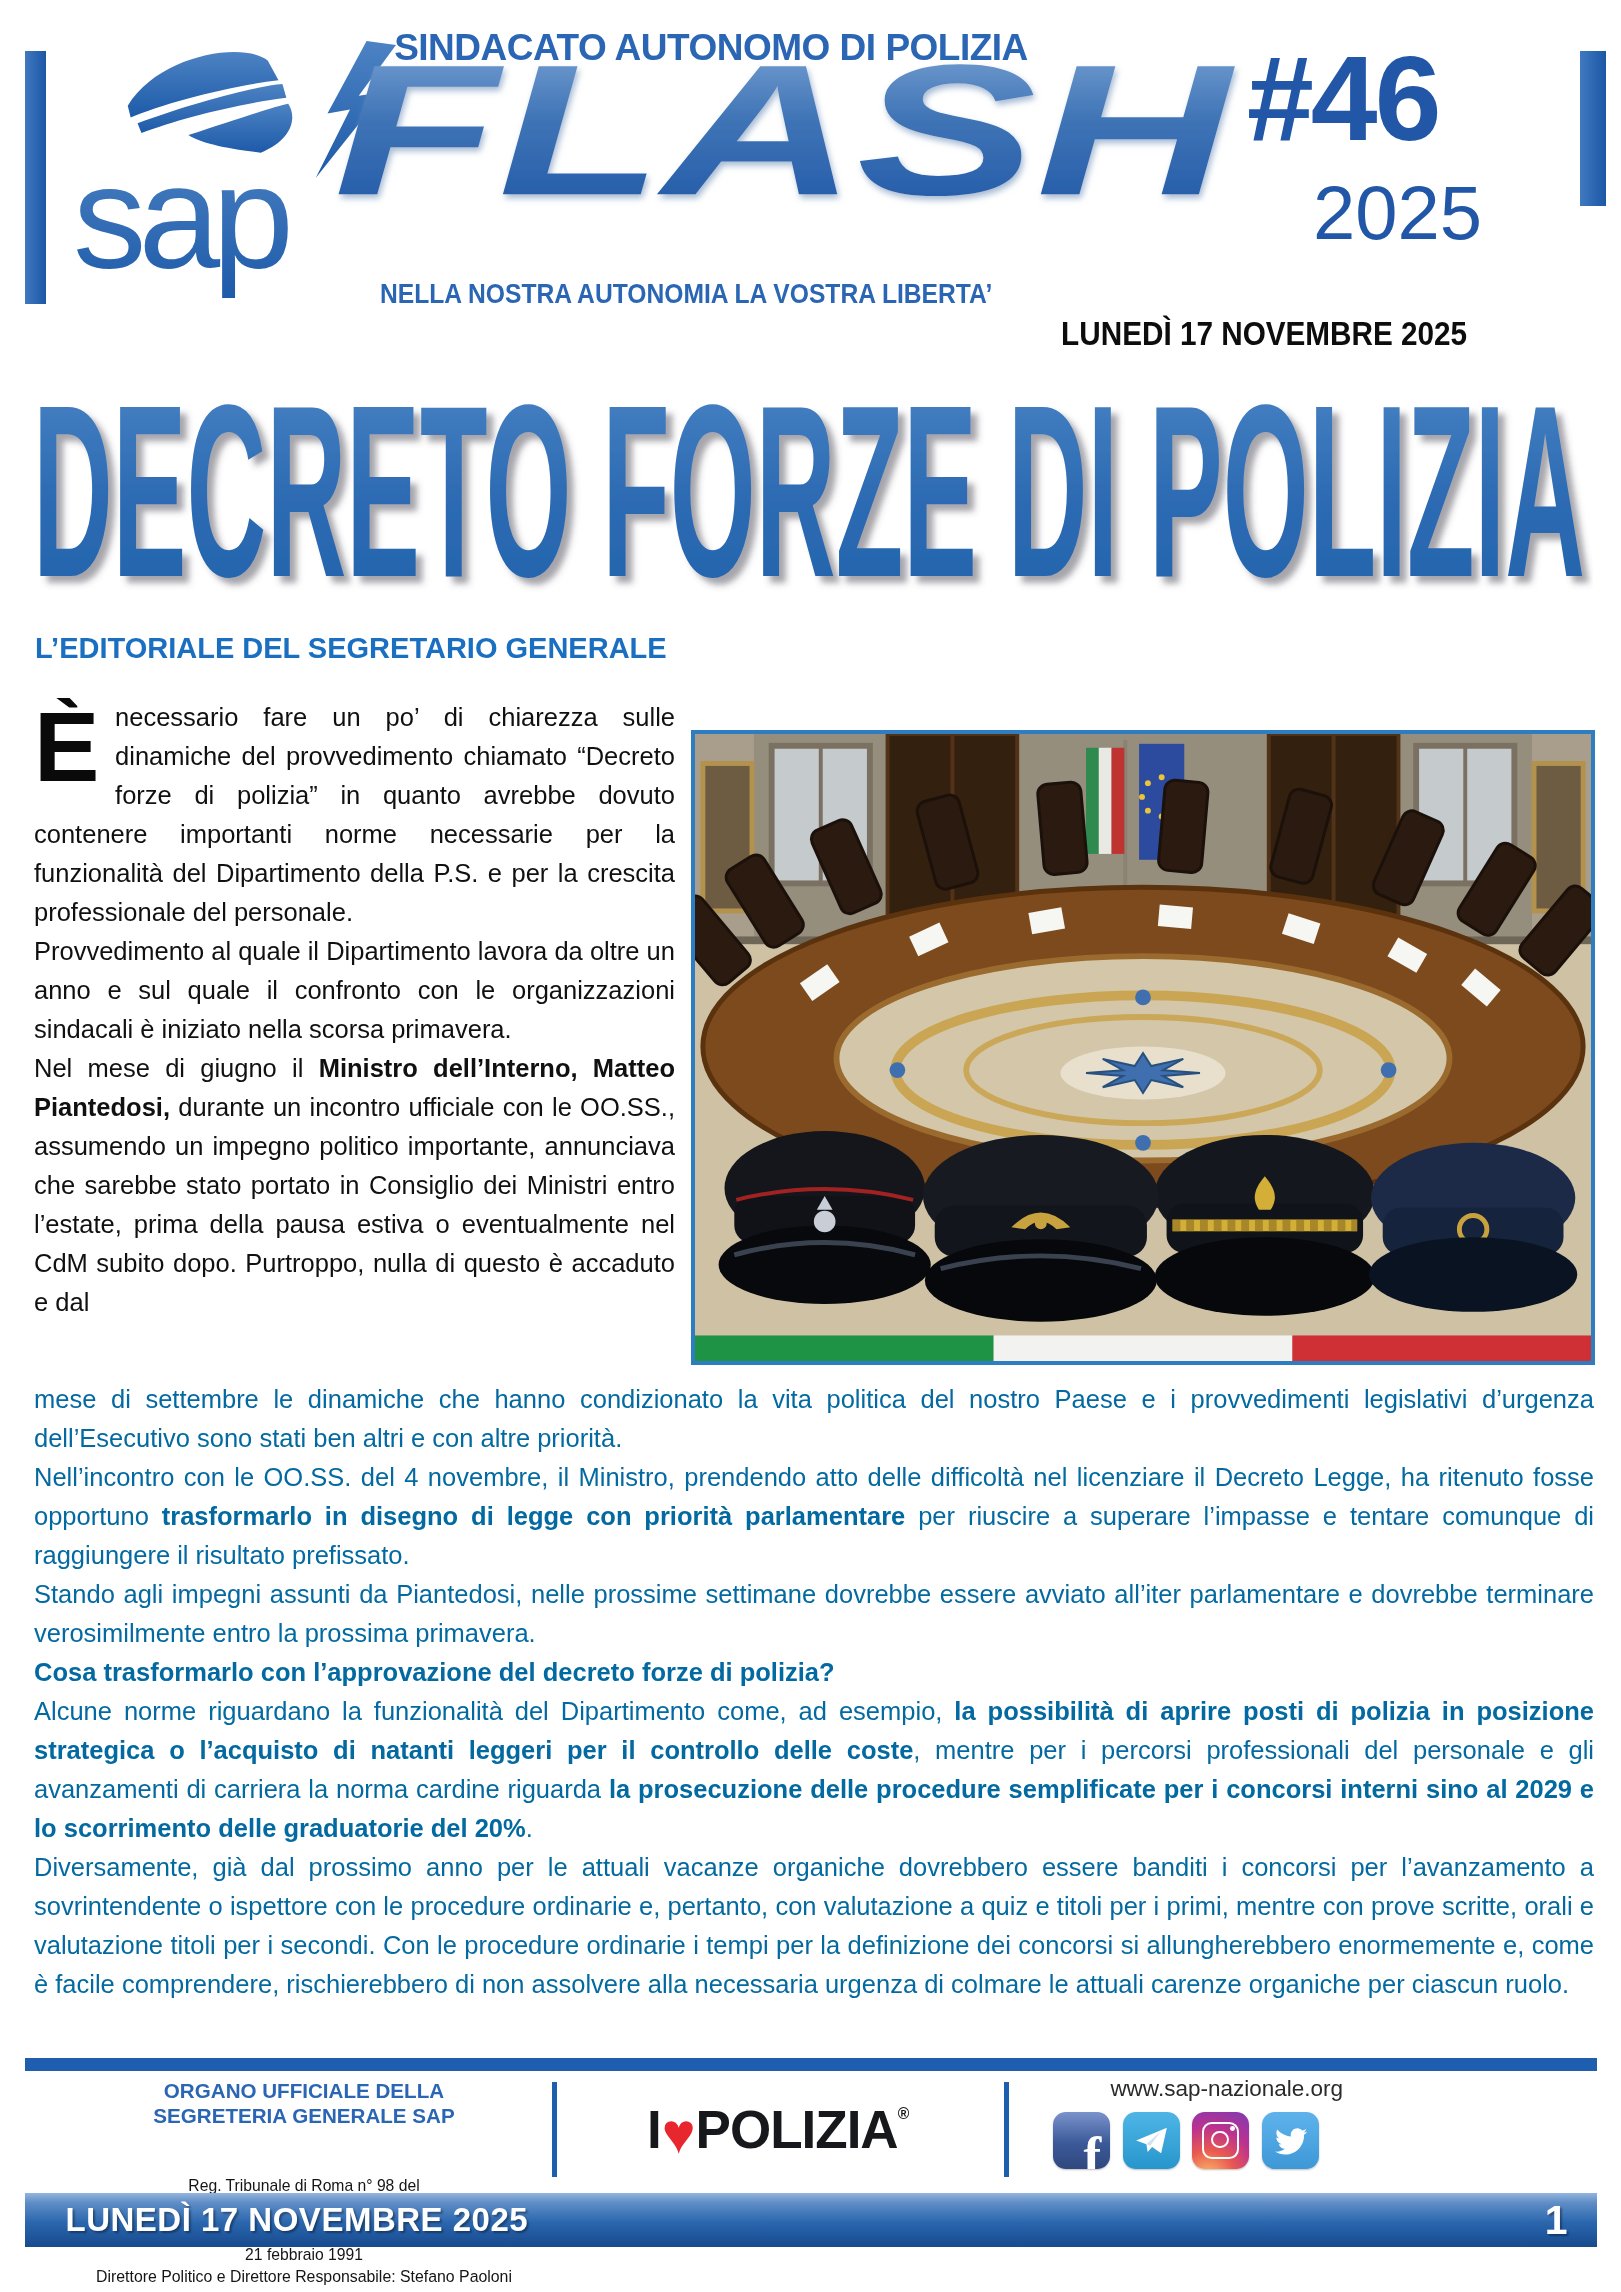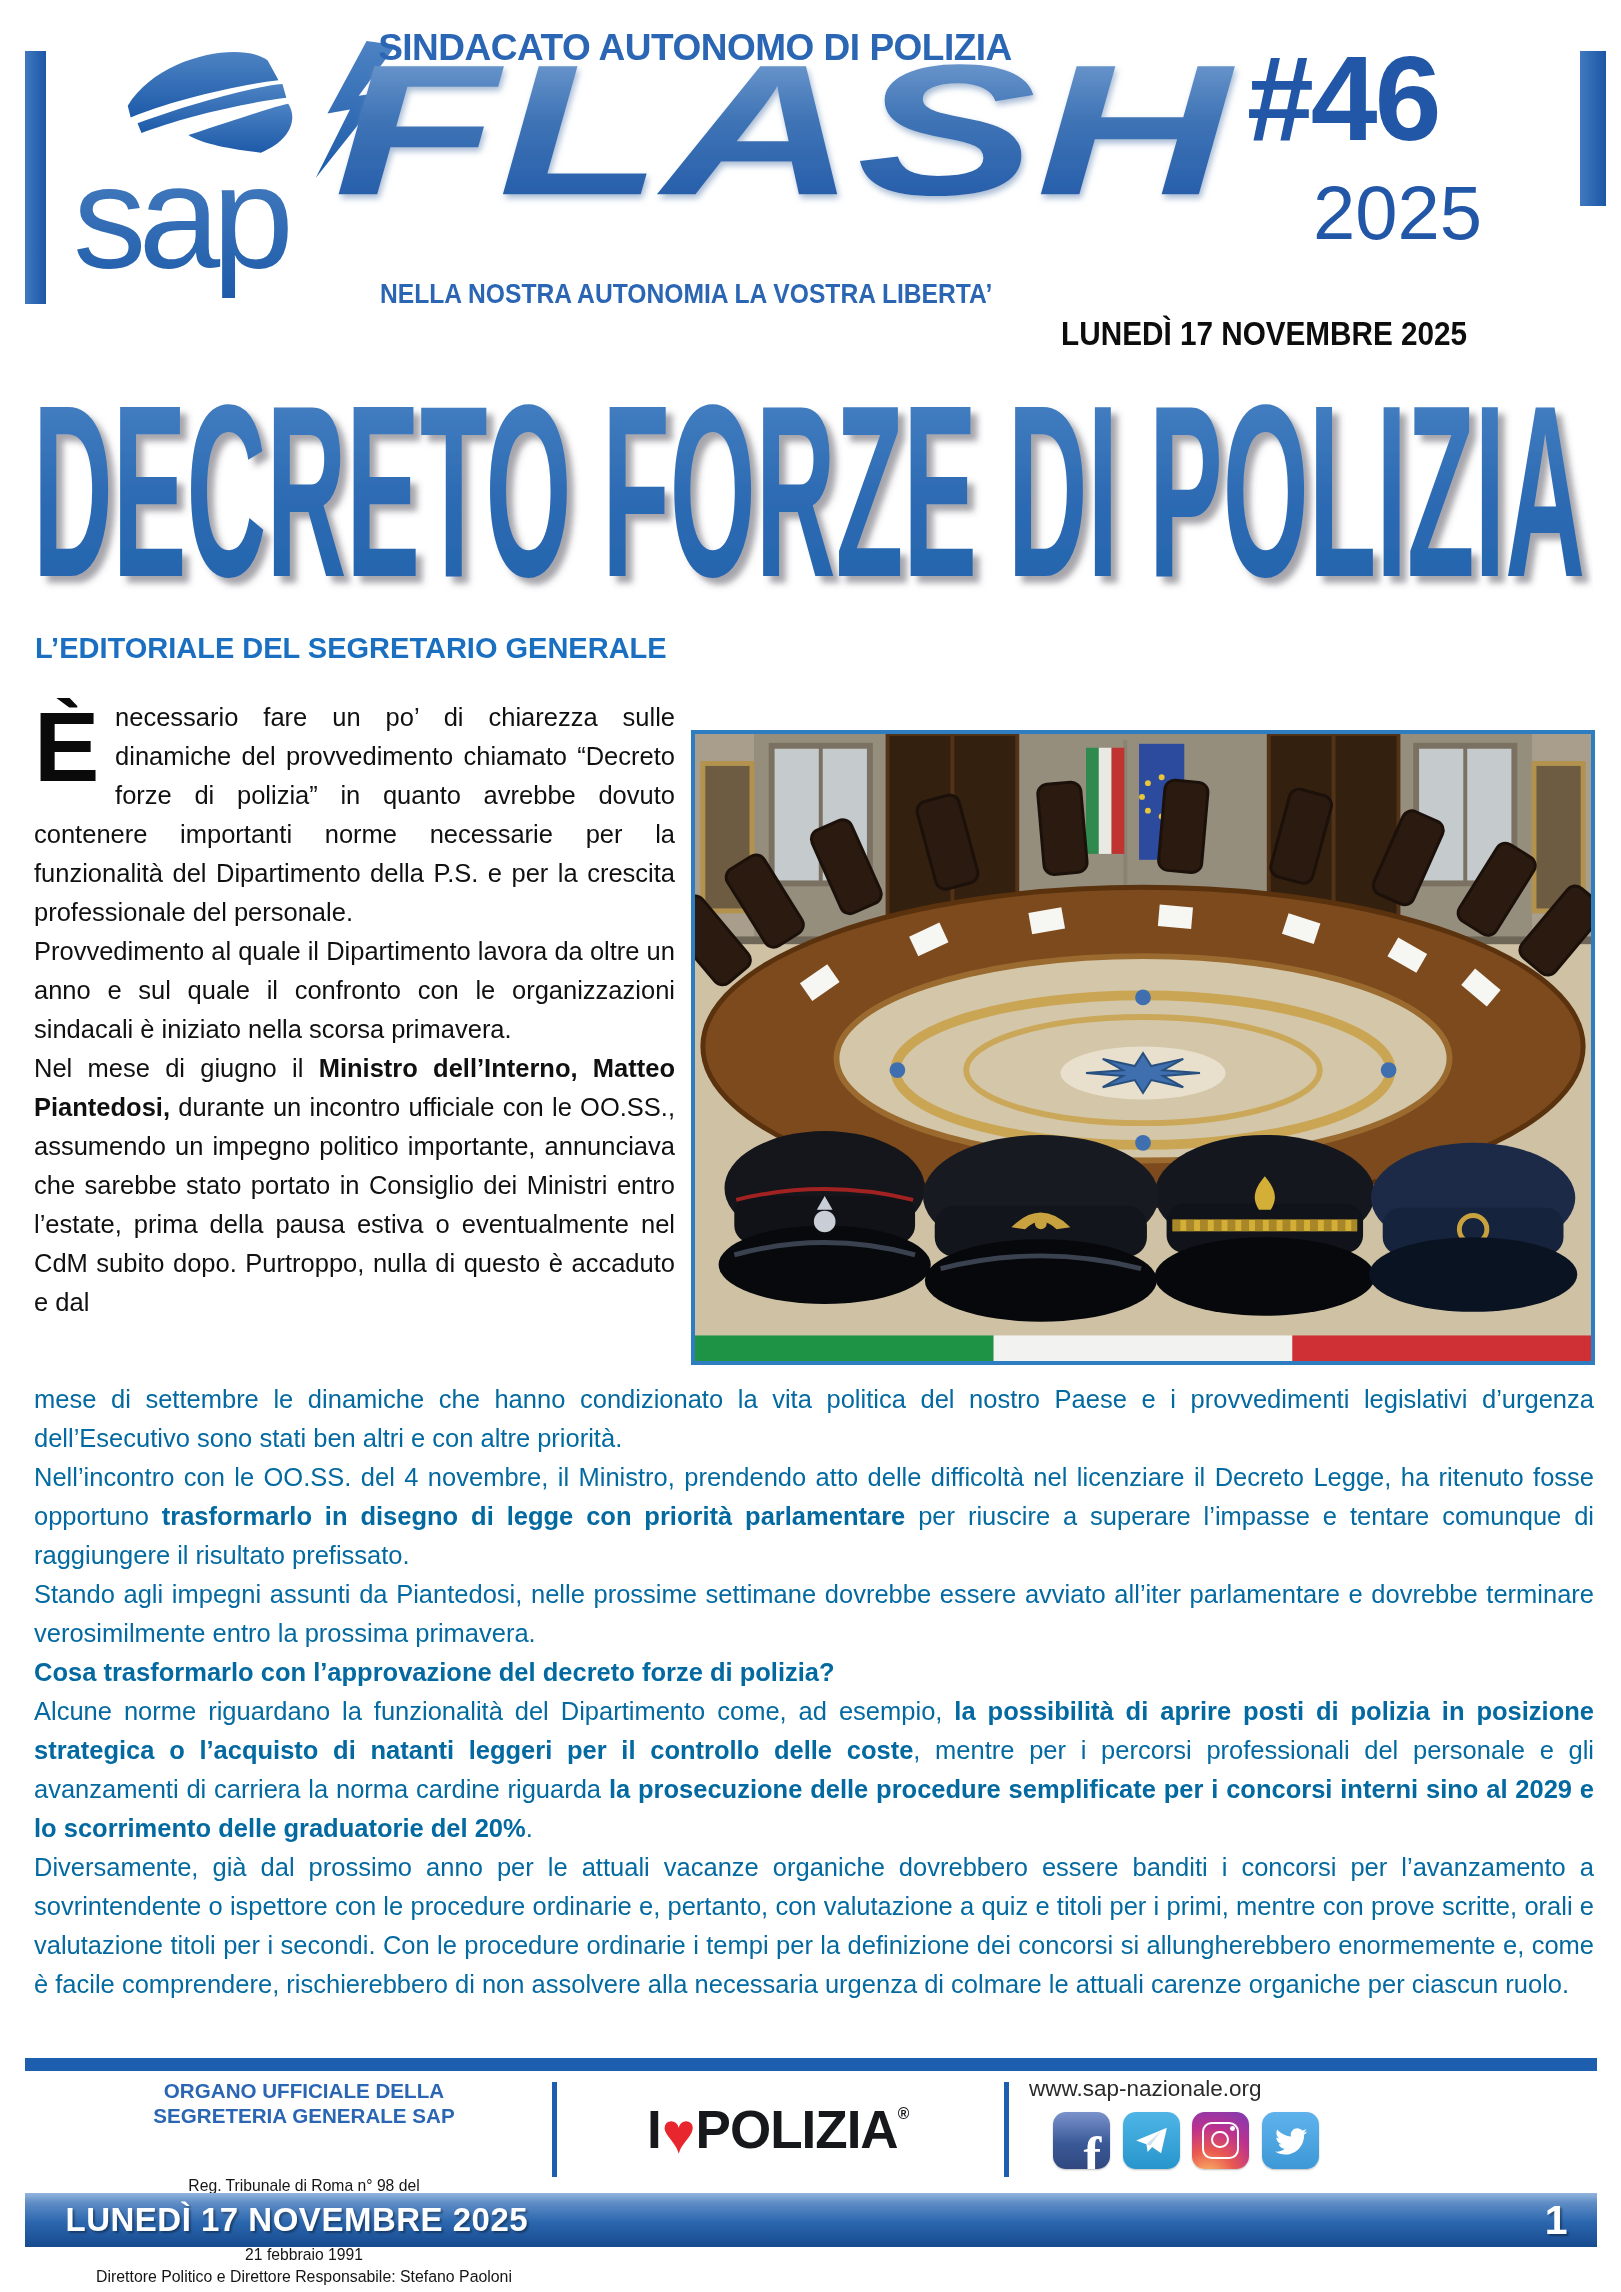--- a/index.html
+++ b/index.html
@@ -5,21 +5,21 @@
   html,body { margin:0; padding:0; background:#ffffff; }
   .page { position:relative; width:1621px; height:2293px; background:#fff; overflow:hidden;
           font-family:"Liberation Sans","DejaVu Sans",sans-serif; }
 
   
   .vbar-left  { position:absolute; left:24.5px;  top:51px; width:21.6px; height:253px;
                 background:linear-gradient(90deg,#4079bf,#1c57a6); }
   .vbar-right { position:absolute; left:1580px; top:51px; width:25.5px; height:155px;
                 background:linear-gradient(90deg,#4079bf,#1c57a6); }
   .sap-logo   { position:absolute; left:69px; top:35px; width:372px; height:294px; }
-  .org-line   { position:absolute; left:239px; top:27.4px; width:912px; text-align:center;
+  .org-line   { position:absolute; left:255px; top:27.4px; width:912px; text-align:center;
                 font-size:37px; font-weight:700; color:#2b66b4; letter-spacing:-0.5px; white-space:nowrap; }
   .masthead-svg { position:absolute; left:328px; top:45px; width:916px; height:172px; }
   .issue-number { position:absolute; left:1247px; top:29px; font-size:120px; font-weight:800;
                   color:#2257a8; letter-spacing:-2.9px; }
   .issue-year   { position:absolute; left:1313px; top:169px; font-size:76px; font-weight:400; color:#2257a8; }
   .tagline    { position:absolute; left:380px; top:278px; font-size:28px; font-weight:700; color:#2b66b4;
                 transform:scaleX(.88); transform-origin:left top; white-space:nowrap; }
   .date-line  { position:absolute; right:154px; top:315px; font-size:33px; font-weight:800; color:#0d0d0d;
                 transform:scaleX(.9); transform-origin:right top; white-space:nowrap; }
 
@@ -47,21 +47,21 @@
   .f-organ { font-size:20.6px; font-weight:700; color:#2b66b4; line-height:24.5px; }
   .f-reg   { font-size:15.7px; color:#151515; line-height:20.6px;margin-top:48px; }
   .f-dir   { font-size:16.7px; color:#151515; line-height:24.5px; white-space:nowrap;
              transform:scaleX(.95); transform-origin:center top; }
   .f-div1 { position:absolute; left:552px;  top:2082px; width:4.9px; height:95px; background:#1d5fae; }
   .f-div2 { position:absolute; left:1004px; top:2082px; width:4.9px; height:95px; background:#1d5fae; }
   .ilp { position:absolute; left:647px; top:2099px; width:353px; text-align:left; font-weight:800;
          font-size:53px; color:#17181c; letter-spacing:-1px; white-space:nowrap; }
   .ilp .heart { color:#e8262d; font-size:57px; vertical-align:-4.9px; padding:0 1px; }
   .ilp .reg { font-size:15.7px; vertical-align:29px; font-weight:700; }
-  .footer-right { position:absolute; left:1029px; top:2076px; width:314px; text-align:left; }
+  .footer-right { position:absolute; left:1029px; top:2076px; width:314px; text-align:right; }
   .website { font-size:22.5px; color:#2a2a2a; margin-bottom:9.8px; }
   .social-row { display:flex; justify-content:center; gap:12.7px; }
   .soc { width:57px; height:57px; border-radius:12.7px; position:relative; overflow:hidden;
          display:flex; align-items:center; justify-content:center; box-shadow:0 1px 2px rgba(0,0,0,.25); }
   .fb { background:linear-gradient(180deg,#7b93cc,#3b5998 55%,#30487e); }
   .fb-f { color:#fff; font-family:"Liberation Serif",serif; font-weight:700; font-size:53px;
           position:absolute; bottom:-13.7px; right:8.8px; line-height:1; }
   .tg { background:linear-gradient(180deg,#4fb5e6,#2796cc); }
   .tg svg, .tw svg { width:41px; height:41px; }
   .ig { background:radial-gradient(circle at 28% 115%, #fdc468 0%, #e95950 35%, #bc318f 65%, #7b3bb5 100%); }

